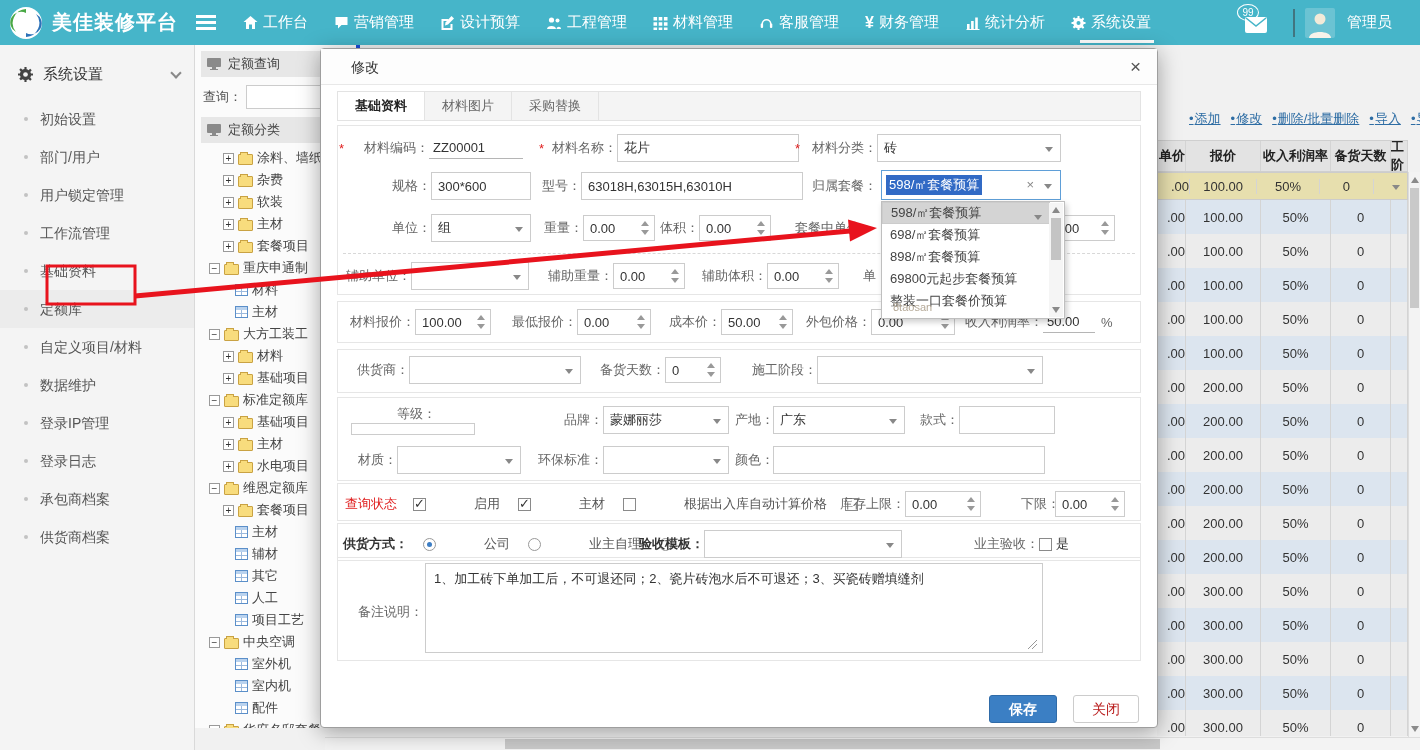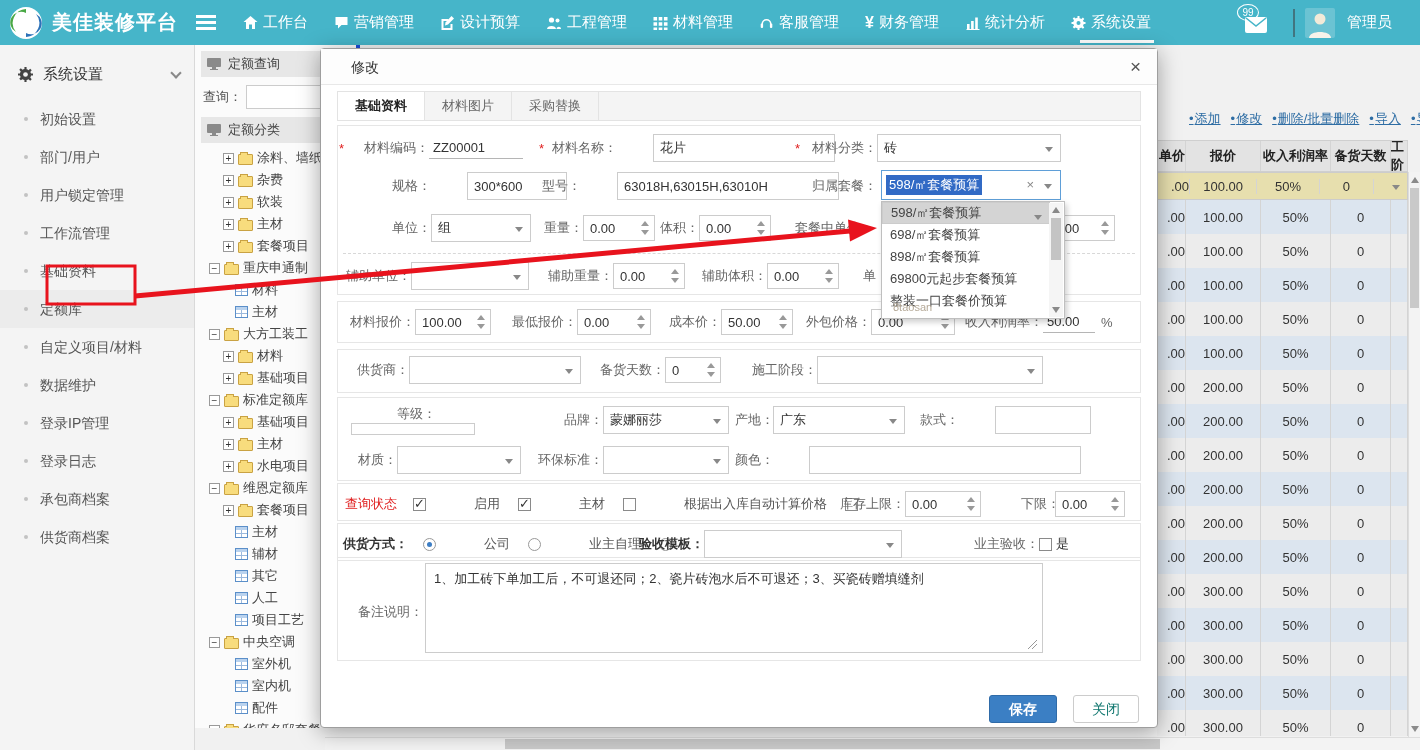--- a/index.html
+++ b/index.html
@@ -107,21 +107,21 @@
   .tab { padding:0 17px; line-height:28px; color:#666; border-right:1px solid #e3e3e3; cursor:pointer; }
   .tab.active { background:#fff; color:#222; font-weight:bold; }
   .gbox { position:absolute; left:16px; right:16px; border:1px solid #e6e6e6; }
   .dotted-sep { position:absolute; left:22px; right:22px; top:204px; border-top:1px dashed #d8d8d8; }
   .fld { position:absolute; display:flex; align-items:center; height:30px; }
   .lbl { display:inline-block; text-align:right; color:#666; white-space:nowrap; }
   .lbl.red { color:#e02020; }
   .lbl.bold { color:#333; font-weight:bold; }
   .req { color:#e02020; margin-right:1px; }
   .ibox { height:28px; border:1px solid #ccc; background:#fff; display:flex; align-items:center;
-    padding-left:6px; overflow:hidden; white-space:nowrap;margin-left:36px; }
+    padding-left:6px; overflow:hidden; white-space:nowrap; }
   .uline { border-bottom:1px solid #b5b5b5; padding:3px 4px; min-height:18px; }
   .sel { position:relative; height:28px; border:1px solid #ccc; background:#fff; display:flex;
     align-items:center; padding-left:6px; padding-right:18px; overflow:hidden; white-space:nowrap; }
   .sel::after { content:""; position:absolute; right:7px; top:12px; border-left:4px solid transparent;
     border-right:4px solid transparent; border-top:5px solid #888; }
   .spn { position:relative; height:26px; border:1px solid #ccc; background:#fff; display:flex;
     align-items:center; padding-left:6px; padding-right:16px; }
   .spn i { position:absolute; right:5px; width:0; height:0; border-left:4px solid transparent;
     border-right:4px solid transparent; }
   .spn i.up { top:5px; border-bottom:5px solid #999; }
@@ -149,21 +149,21 @@
   .dd-scroll .thumb { position:absolute; left:2px; top:15px; width:10px; height:42px; background:#c4c4c4; }
   .dd-scroll .arr.up { top:4px; left:3px; }
   .dd-scroll .arr.dn { bottom:4px; left:3px; }
   .ta { position:absolute; left:104px; top:514px; width:618px; height:90px; border:1px solid #ccc;
     background:#fff; padding:6px 8px; color:#333; line-height:18px; resize:none; overflow:hidden; }
   .ta-grip { position:absolute; left:706px; top:590px; width:10px; height:10px;
     background:linear-gradient(135deg, transparent 0 50%, #999 50% 56%, transparent 56% 70%, #999 70% 76%, transparent 76%); }
   .btn { position:absolute; height:28px; line-height:26px; text-align:center; border-radius:3px;
     cursor:pointer; font-size:14px; }
   .btn-save { left:668px; top:646px; width:68px; background:#3b7fc4; color:#fff; border:1px solid #2f6ba8; font-weight:bold; }
-  .btn-close { left:752px; top:646px; width:66px; background:#fff; color:#0f766e; border:1px solid #ccc; }
+  .btn-close { left:752px; top:646px; width:66px; background:#fff; color:#b91c1c; border:1px solid #ccc; }
   .pct { margin-left:6px; color:#666; }
   .partial { color:#666; }
   .watermark { position:absolute; left:572px; top:252px; z-index:70; color:#a89a85; font-size:11px;
     opacity:.85; }
 
   
   .annot { position:absolute; left:0; top:0; width:1420px; height:750px; z-index:100; pointer-events:none; }
 </style>
 </head>
 <body>

